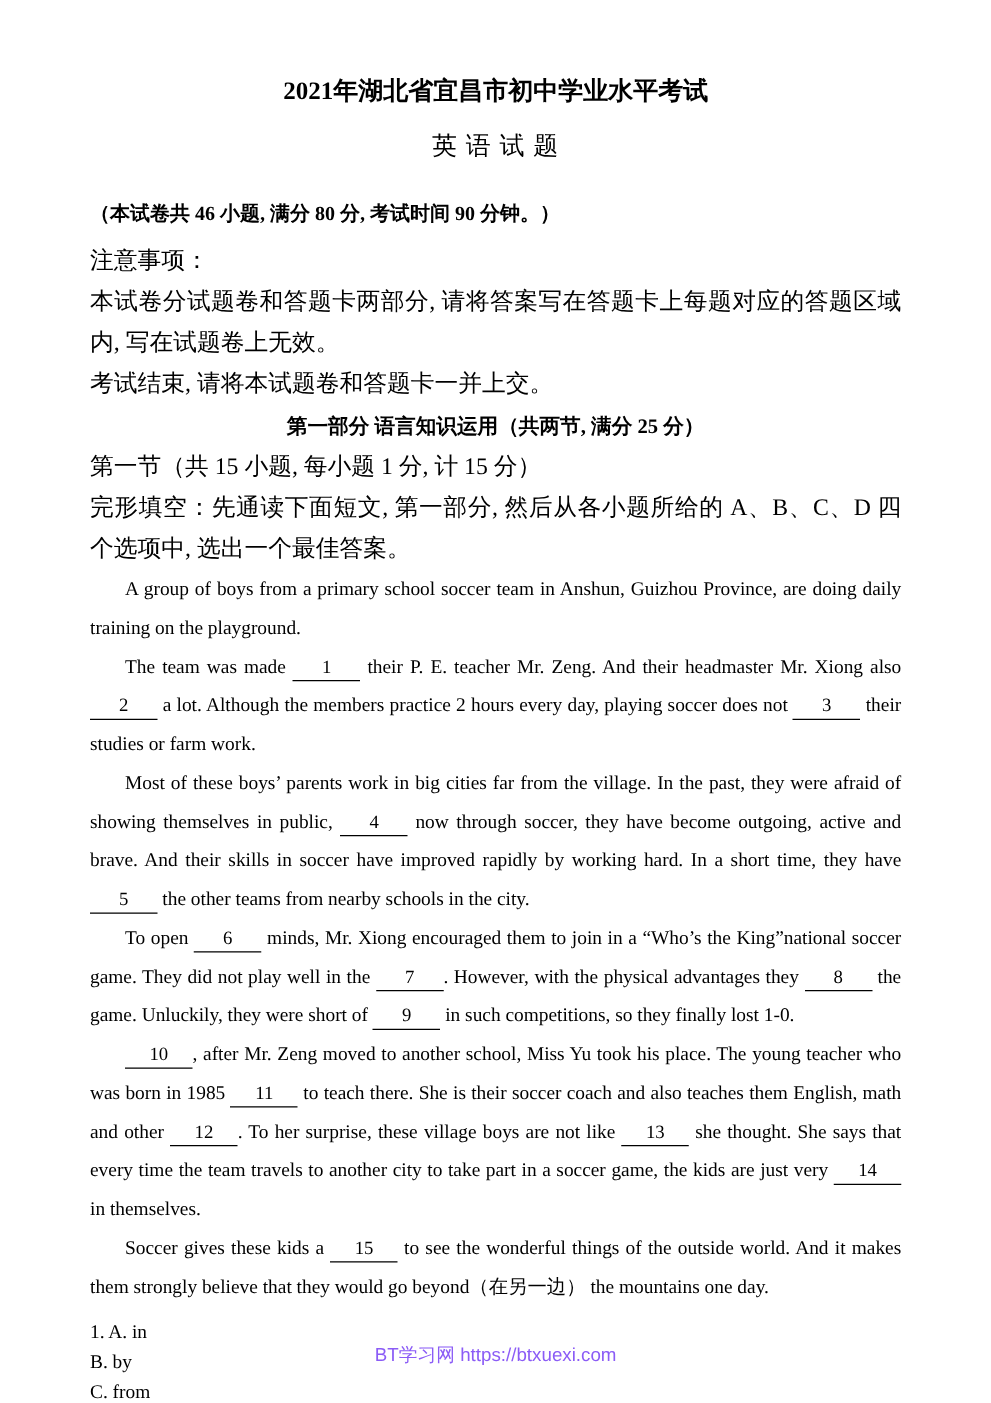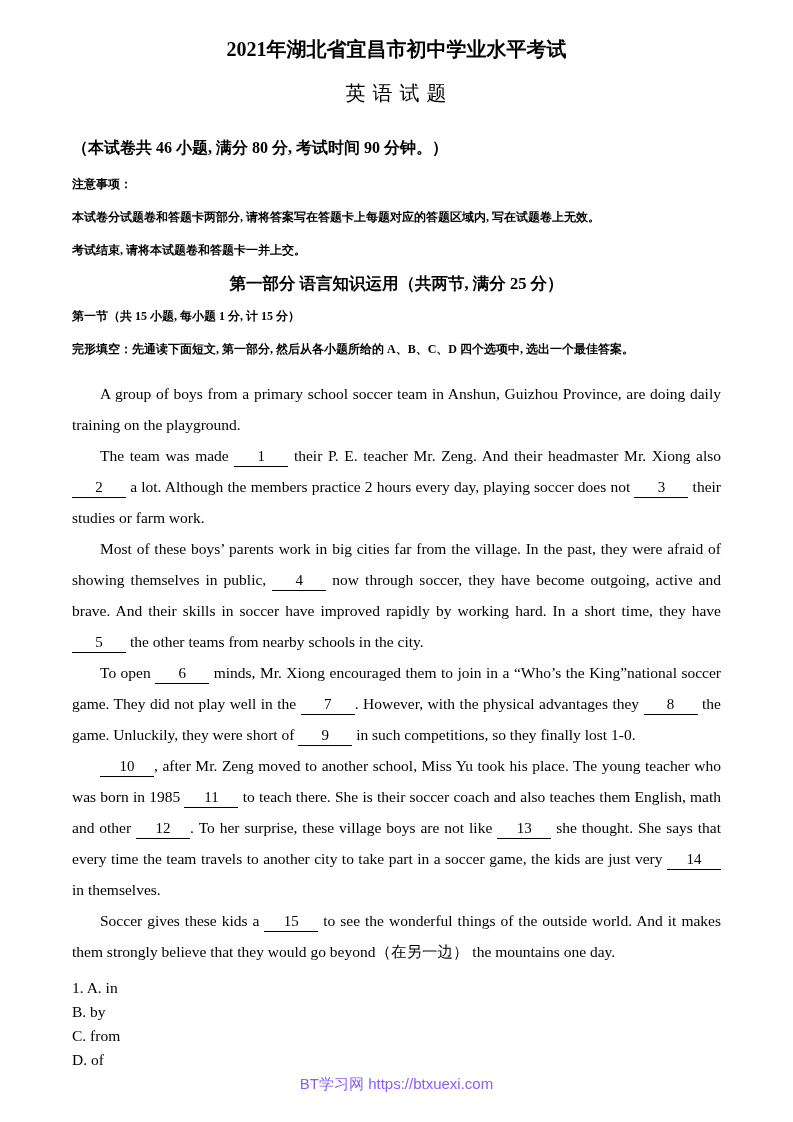--- a/index.html
+++ b/index.html
@@ -9,21 +9,21 @@
     height: 1122px;
     position: relative;
     overflow: hidden;
     color: #000000;
     font-family: "Liberation Serif", "DejaVu Serif", serif;
   }
   .page {
     position: relative;
     width: 793px;
     height: 1122px;
-    padding: 36px 72px 0 72px;
+    padding: 60px 72px 0 72px;
   }
   .exam-title {
     font-size: 20px;
     font-weight: bold;
     text-align: center;
     line-height: 26px;
     margin-bottom: 18px;
   }
   .exam-subject {
     font-size: 20px;
@@ -34,33 +34,33 @@
     margin-bottom: 28px;
   }
   .paper-info {
     font-size: 16px;
     font-weight: bold;
     text-align: left;
     line-height: 28px;
     margin-bottom: 6px;
   }
   .bold-line {
-    font-size: 12px;
-    font-weight: bold;
+    font-size: 19px;
+    font-weight: normal;
     line-height: 33px;
     text-align: justify;
   }
   .part-title {
     font-size: 16.5px;
     font-weight: bold;
     line-height: 33px;
     text-align: center;
   }
   .passage {
-    margin-top: 12px;
+    margin-top: 0;
   }
   .passage p {
     font-size: 15.5px;
     line-height: 31px;
     text-align: justify;
     text-indent: 28px;
   }
   .blank {
     display: inline-block;
     min-width: 54px;

